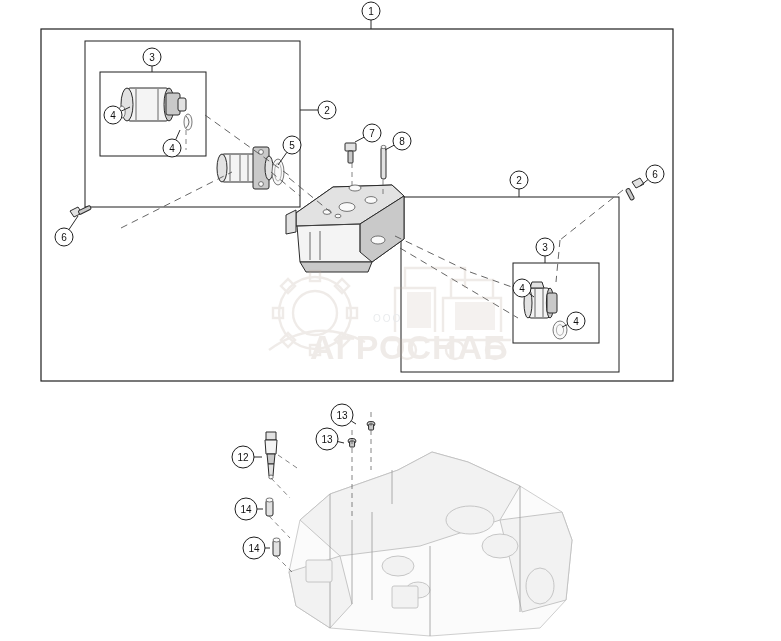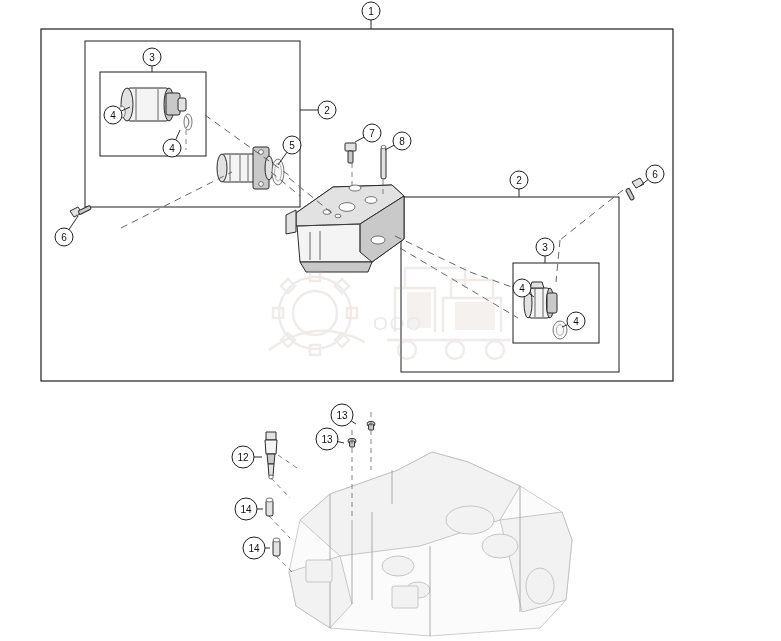--- a/index.html
+++ b/index.html
@@ -17,21 +17,21 @@
   #watermark{
     position:absolute;
     left:255px; top:258px;
     width:285px; height:125px;
     opacity:0.22;
     pointer-events:none;
   }
   #wm-text-ooo{
     position:absolute;
     left:118px; top:55px;
-    font-size:19px;
+    font-size:10px;
     letter-spacing:2px;
     color:#9aa3ad;
     font-family:"Liberation Sans", sans-serif;
   }
   #wm-text-main{
     position:absolute;
     left:55px; top:70px;
     font-size:34px;
     font-weight:bold;
     letter-spacing:1px;
@@ -314,15 +314,16 @@
         <circle cx="152" cy="92" r="9"></circle>
         <circle cx="200" cy="92" r="9"></circle>
         <circle cx="240" cy="92" r="9"></circle>
       </g>
       <g fill="#cfc2b8">
         <rect x="152" y="34" width="24" height="36"></rect>
         <rect x="200" y="44" width="40" height="28"></rect>
       </g>
     </svg>
     <div id="wm-text-ooo">ООО</div>
+    <div id="wm-text-main">АГРОСНАБ</div>
   </div>
 
 </div>
 
 </body></html>

